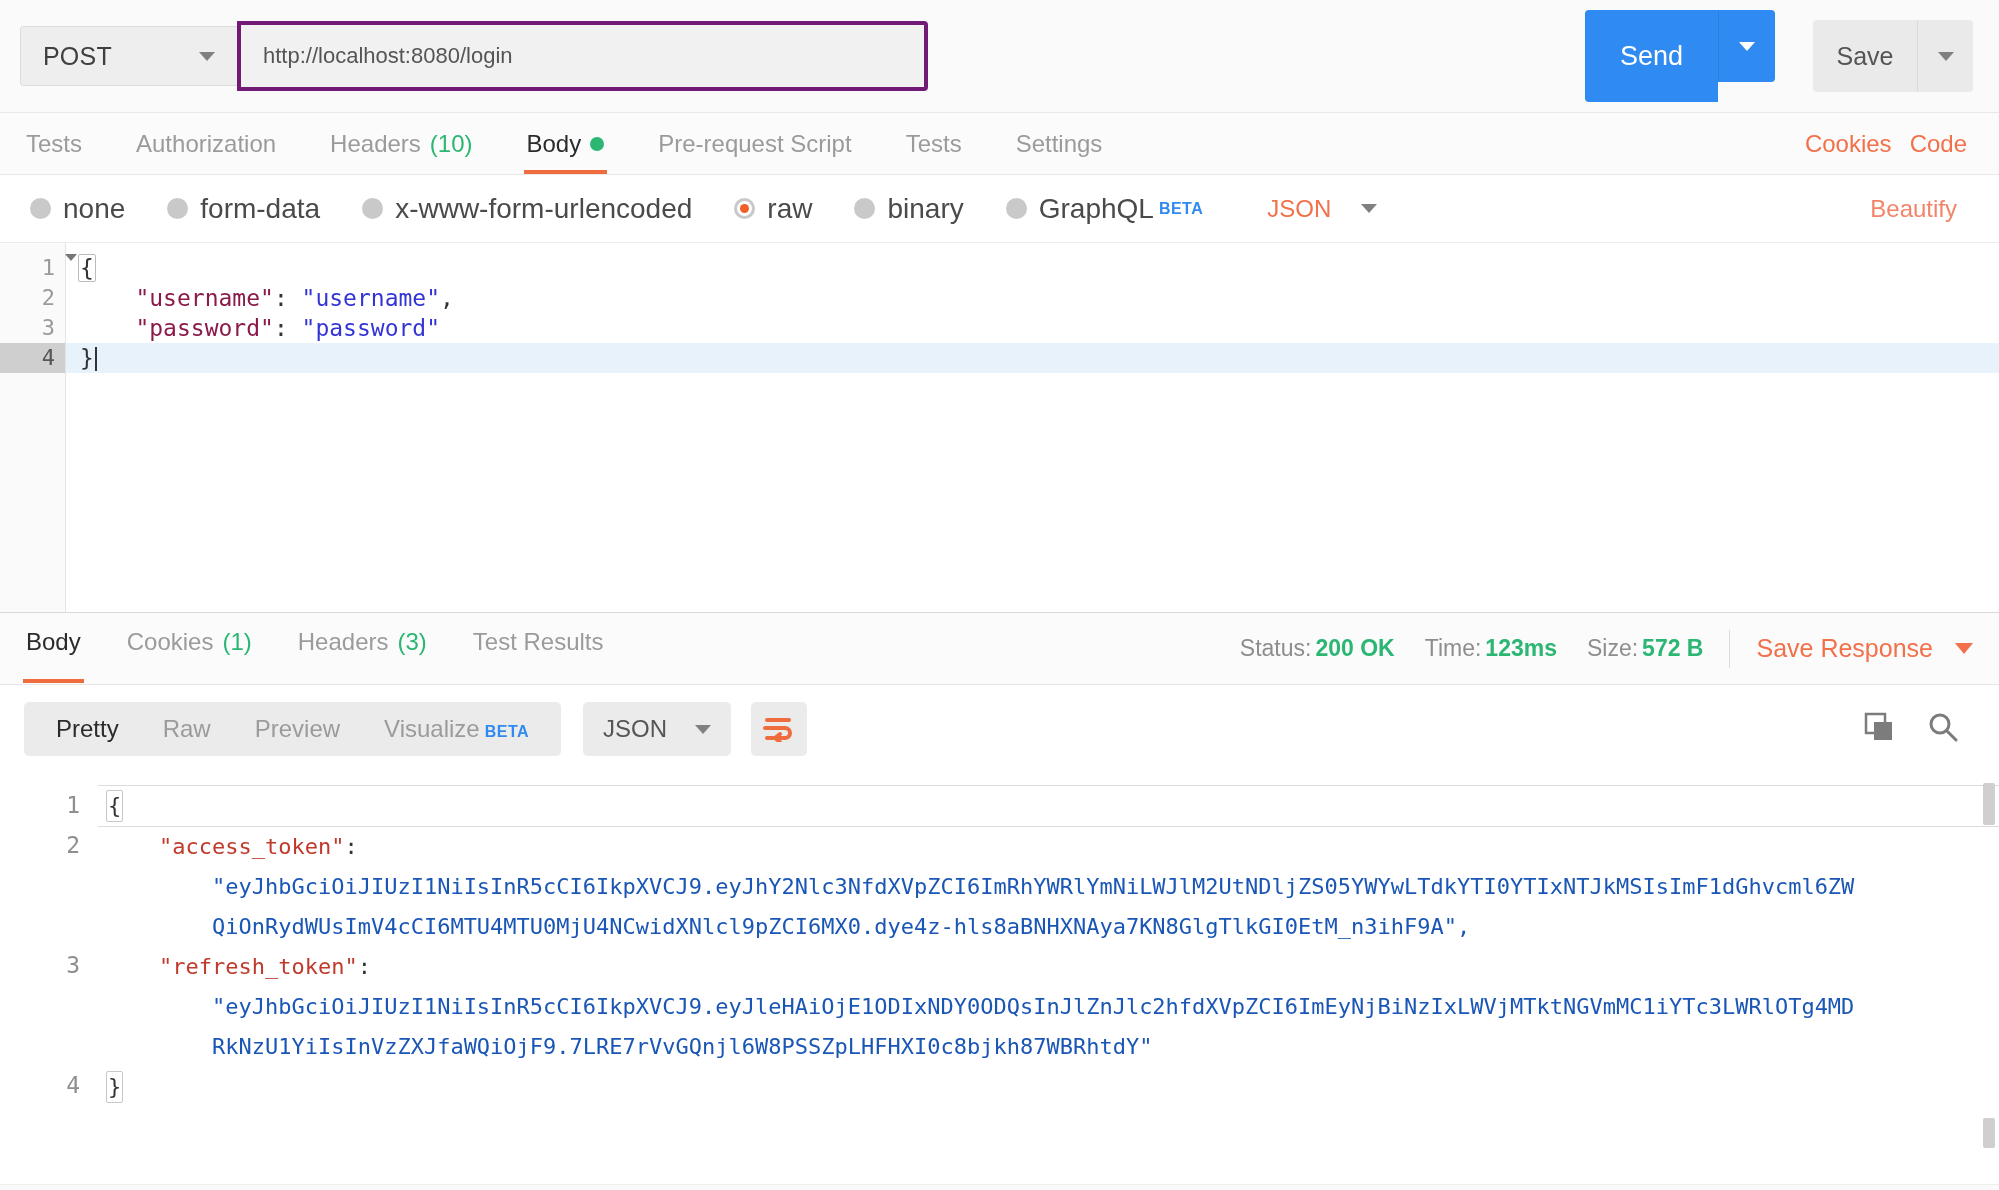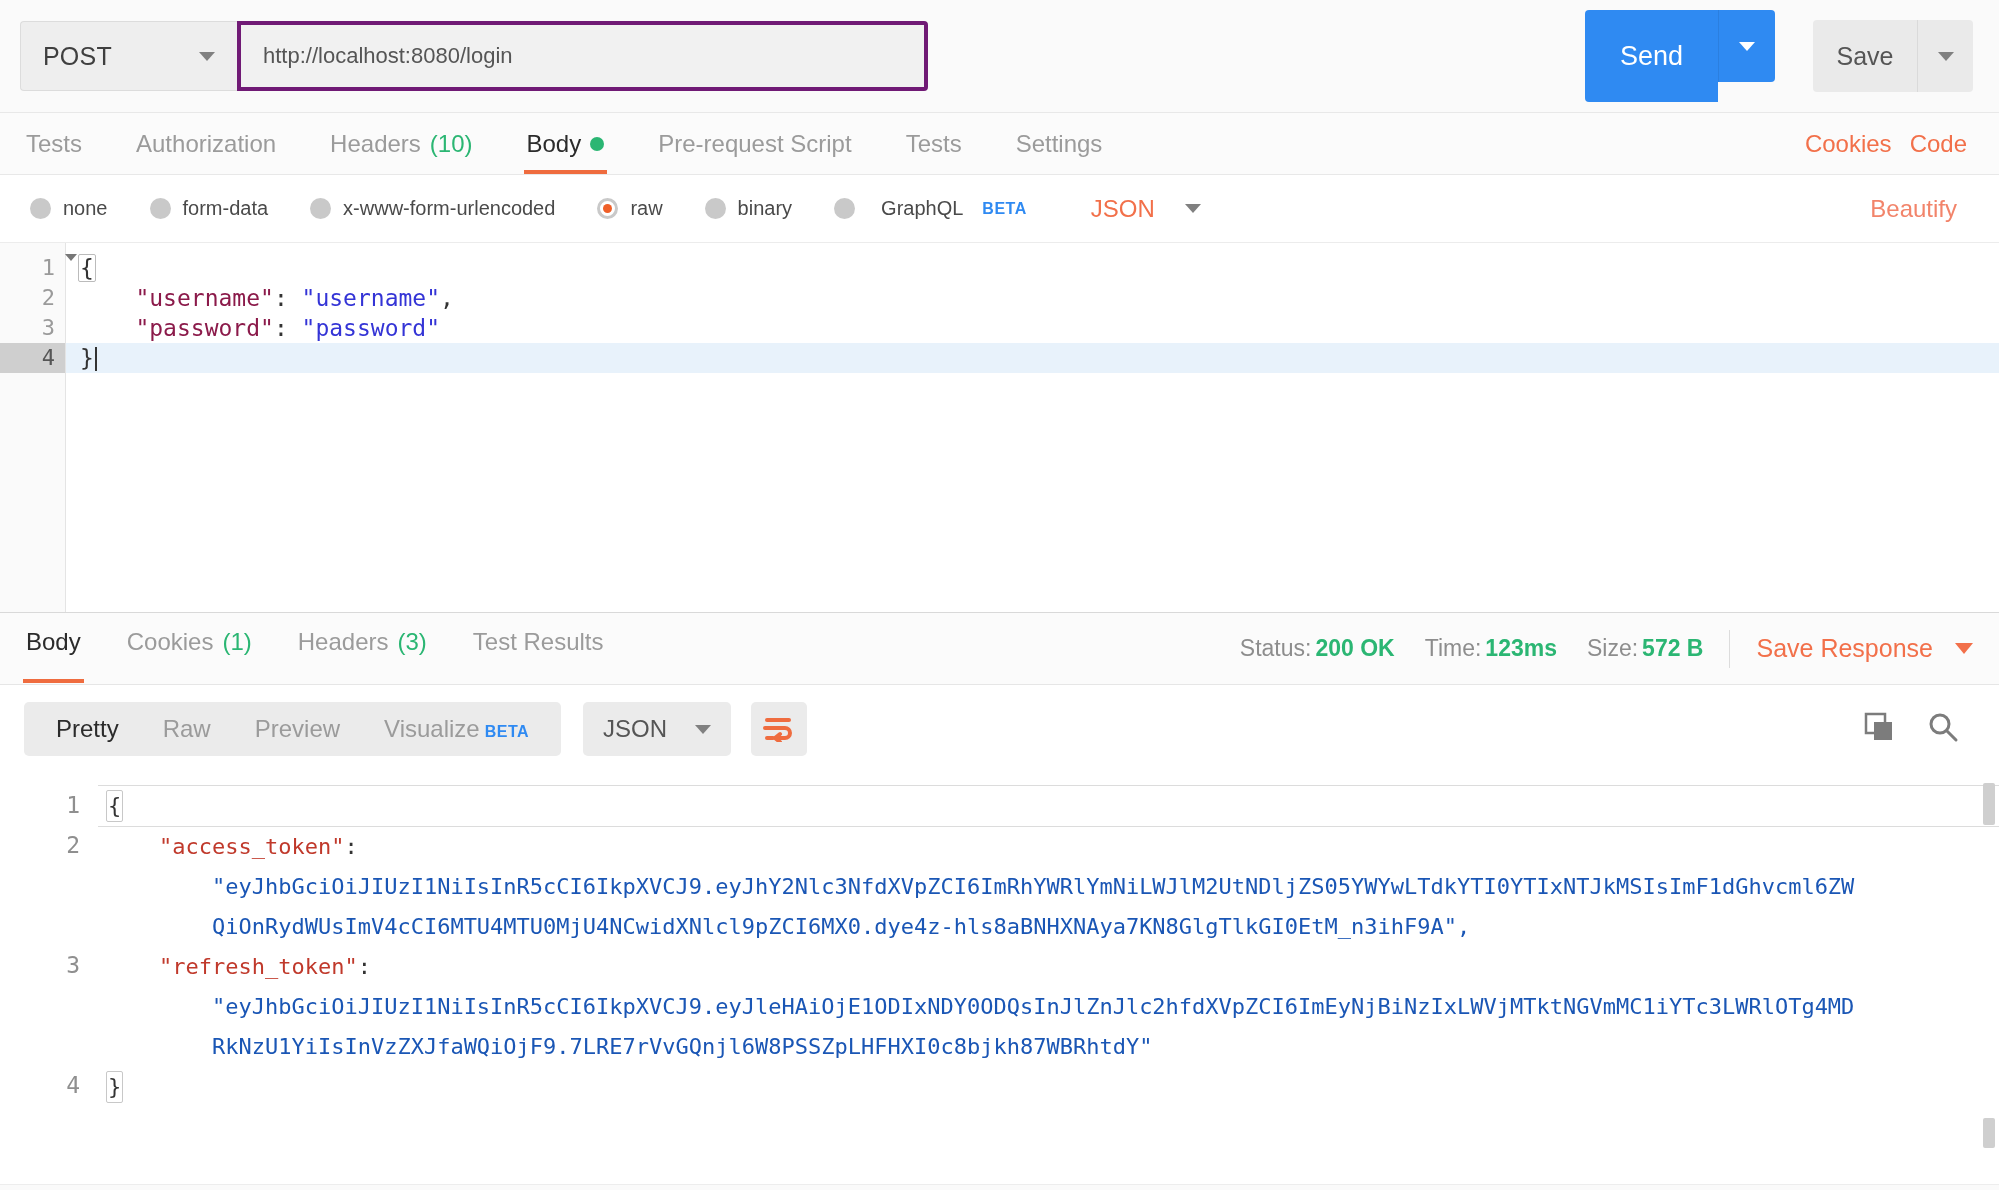--- a/index.html
+++ b/index.html
@@ -17,21 +17,21 @@
   .urlbar {
     height: 113px;
     display: flex;
     align-items: center;
     padding: 0 20px;
     background: #fafafa;
     border-bottom: 1px solid #e8e8e8;
     flex: 0 0 113px;
   }
   .method-box {
-    width: 217px; height: 70px;
+    width: 217px; height: 60px;
     background: #eeeeee;
     border: 1px solid #dcdcdc;
     border-right: none;
     border-radius: 4px 0 0 4px;
     display: flex; align-items: center;
     padding: 0 22px;
     justify-content: space-between;
     cursor: pointer;
   }
   .method-label { font-size: 25px; color: #3f3f3f; letter-spacing: .2px; }
@@ -140,21 +140,21 @@
     width: 21px; height: 21px; border-radius: 50%;
     background: #c9c9c9; margin-right: 12px;
     flex: 0 0 21px;
   }
   .radio.sel { background: #fff; border: 3px solid #c9c9c9; position: relative; }
   .radio.sel::after {
     content:""; position:absolute;
     top:3px; left:3px; width:9px; height:9px;
     border-radius:50%; background:#ef5f28;
   }
-  .radio-label { font-size: 20px; color: #4a4a4a; }
+  .radio-label { font-size: 28px; color: #4a4a4a; }
   .beta-sup {
     font-size: 16px; color: #2f8af2;
     vertical-align: super; margin-left: 5px;
     font-weight: bold; letter-spacing: .5px;
   }
   .json-select {
     display: flex; align-items: center;
     margin-left: 22px; cursor: pointer; gap: 30px;
   }
   .json-select .txt { font-size: 24px; color: #f2704a; }
@@ -409,21 +409,21 @@
       <span class="radio-label">x-www-form-urlencoded</span>
     </div>
     <div class="radio-opt">
       <span class="radio sel"></span>
       <span class="radio-label">raw</span>
     </div>
     <div class="radio-opt">
       <span class="radio"></span>
       <span class="radio-label">binary</span>
     </div>
-    <div class="radio-opt" style="gap:14px;">
+    <div class="radio-opt" style="">
       <span class="radio"></span>
       <span class="radio-label">GraphQL</span>
       <span class="beta-sup">BETA</span>
     </div>
     <div class="json-select">
       <span class="txt">JSON</span>
       <span class="caret"></span>
     </div>
     <div class="spacer"></div>
     <div style="font-size:24px;color:#f2846a;cursor:pointer;margin-right:12px;">Beautify</div>

